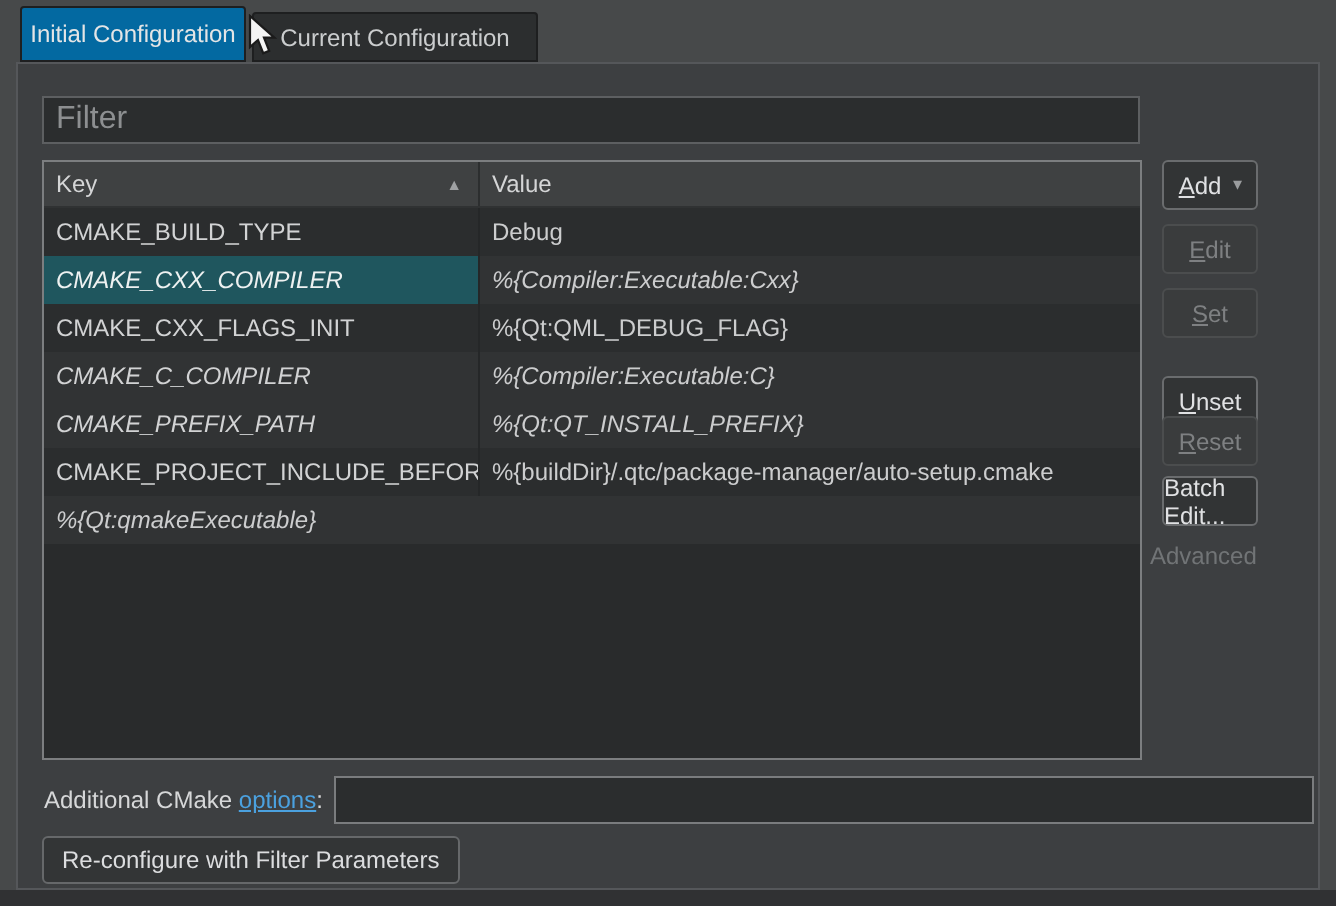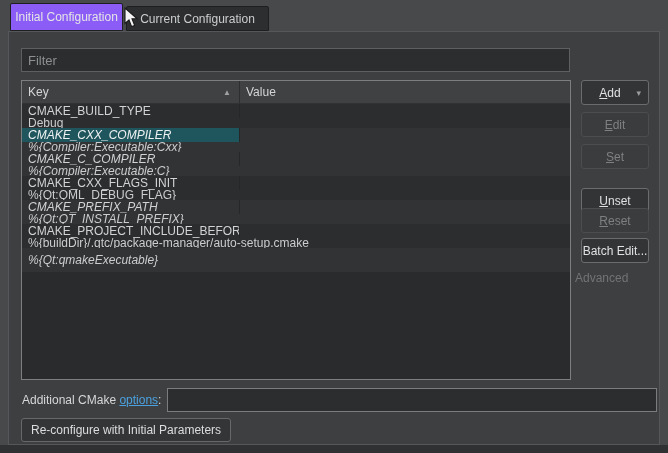--- a/index.html
+++ b/index.html
@@ -1,53 +1,53 @@
 <!DOCTYPE html>
 <html style="--sel: #1f565e; --link: #4ba1df;"><head>
 <meta charset="utf-8">
 <style>
   * { margin:0; padding:0; box-sizing:border-box; }
   html,body { background:#47494a; font-family:"Liberation Sans","DejaVu Sans",sans-serif; }
   .screen { position:relative; width:668px; height:453px; background:#47494a; overflow:hidden; font-size:12px; color:#d2d3d4; }
 
   
-  .tab { position:absolute; background:#8b5cf6; border:1px solid #1e1f20; color:#cbcdce;
+  .tab { position:absolute; background:#0369a1; border:1px solid #1e1f20; color:#cbcdce;
          display:flex; align-items:center; justify-content:center; border-radius:2px 2px 0 0; }
   .tab.active { left:10px; top:3px; width:113px; height:28px; color:#e4e5e6; z-index:3; }
   .tab.inactive { left:126px; top:6px; width:143px; height:25px; background:#2c2e2f; }
 
   
   .pane { position:absolute; left:8px; top:31px; width:652px; height:414px;
           background:#3d3f41; border:1px solid #55575a; }
   .bottom-strip { position:absolute; left:0; top:445px; width:668px; height:8px; background:#303133; }
 
   
   .filter-input { position:absolute; left:12px; top:16px; width:549px; height:24px;
                   background:#2b2d2e; border:1px solid #5d5f61; color:#d6d7d8; padding:0 6px;
-                  font-family:inherit; font-size:13px; outline:none; }
+                  font-family:inherit; font-size:16px; outline:none; }
   .filter-input::placeholder { color:#8d8f91; opacity:1; }
 
   
   .table { position:absolute; left:12px; top:48px; width:550px; height:300px;
            background:#292b2c; border:1px solid #7c7e80; overflow:hidden; }
   .thead { display:flex; height:23px; background:#3f4142; border-bottom:1px solid #303233;justify-content:space-between; }
   .th { display:flex; align-items:center; padding:0 6px; color:#d4d5d6; }
   .th-key { width:218px; border-right:1px solid #2c2e2f; justify-content:space-between; }
   .th-value { flex:1; }
   .sort-arrow { font-size:8px; color:#9fa1a3; margin-right:2px; }
-  .row { display:flex; height:24px; background:#2b2d2e;flex-direction:column; }
+  .row { display:flex; height:24px; background:#2b2d2e; }
   .row.alt { background:#313334; }
   .cell { display:flex; align-items:center; padding:0 6px; white-space:nowrap; overflow:hidden; color:#d2d3d4; }
   .cell-key { width:218px; border-right:1px solid #252728; }
   .cell-value { flex:1; color:#cccdce; }
   .row.italic .cell { font-style:italic; }
   .row.sel .cell-key { background:var(--sel); color:#eef1f1; }
 
   
-  .btn { position:absolute; left:572px; width:68px; height:25px; border-radius:3px;
+  .btn { position:absolute; left:572px; width:48px; height:25px; border-radius:3px;
          display:flex; align-items:center; justify-content:center;
          background:#323435; border:1px solid #6a6c6e; color:#e0e1e3; cursor:default; }
   .btn.disabled { background:#3a3c3d; border-color:#4b4d4e; color:#7e8082; }
   .btn u { text-decoration:underline; }
   .btn .menu-arrow { position:absolute; right:7px; font-size:9px; color:#9a9c9e; }
   .btn-add { top:48px; } .btn-add .label { margin-right:10px; }
   .btn-edit { top:80px; } .btn-set { top:112px; } .btn-unset { top:132px;margin-top:24px; }
   .btn-reset { top:176px; } .btn-batch-edit { top:206px; }
   .advanced { position:absolute; left:566px; top:239px; width:80px; text-align:left; color:#717476; }
 
@@ -94,28 +94,28 @@
   <div class="row">
     <div class="cell cell-key">CMAKE_BUILD_TYPE</div>
     <div class="cell cell-value">Debug</div>
   </div>
 
   <div class="row alt italic sel">
     <div class="cell cell-key">CMAKE_CXX_COMPILER</div>
     <div class="cell cell-value">%{Compiler:Executable:Cxx}</div>
   </div>
 
+  <div class="row">
+    <div class="cell cell-key">CMAKE_CXX_FLAGS_INIT</div>
+    <div class="cell cell-value">%{Qt:QML_DEBUG_FLAG}</div>
+  </div>
+
   <div class="row alt italic">
     <div class="cell cell-key">CMAKE_C_COMPILER</div>
     <div class="cell cell-value">%{Compiler:Executable:C}</div>
-  </div>
-
-  <div class="row">
-    <div class="cell cell-key">CMAKE_CXX_FLAGS_INIT</div>
-    <div class="cell cell-value">%{Qt:QML_DEBUG_FLAG}</div>
   </div>
 
 
   <div class="row alt italic">
     <div class="cell cell-key">CMAKE_PREFIX_PATH</div>
     <div class="cell cell-value">%{Qt:QT_INSTALL_PREFIX}</div>
   </div>
 
   <div class="row">
     <div class="cell cell-key">CMAKE_PROJECT_INCLUDE_BEFORE</div>
@@ -156,21 +156,21 @@
 </div>
 
     <div class="advanced">Advanced</div>
 
     <div class="options-label">
       <span>Additional CMake </span><a>options</a><span>:</span>
     </div>
     <input class="options-input" type="text" value="" style="">
 
     <div class="reconfigure-btn">
-      <span>Re-configure with Initial Parameters</span>
+      <span>Re-configure with Filter Parameters</span>
     </div>
 
   </div>
 
   <div class="bottom-strip"></div>
 
   <svg class="cursor" width="16" height="22" viewBox="0 0 16 22">
     <polygon points="1,1 1,16.5 5,13 7.6,19.6 10.6,18.4 8,11.8 13.2,11.8" fill="#f4f4f4" stroke="#1b1b1b" stroke-width="1.1"></polygon>
   </svg>
 

